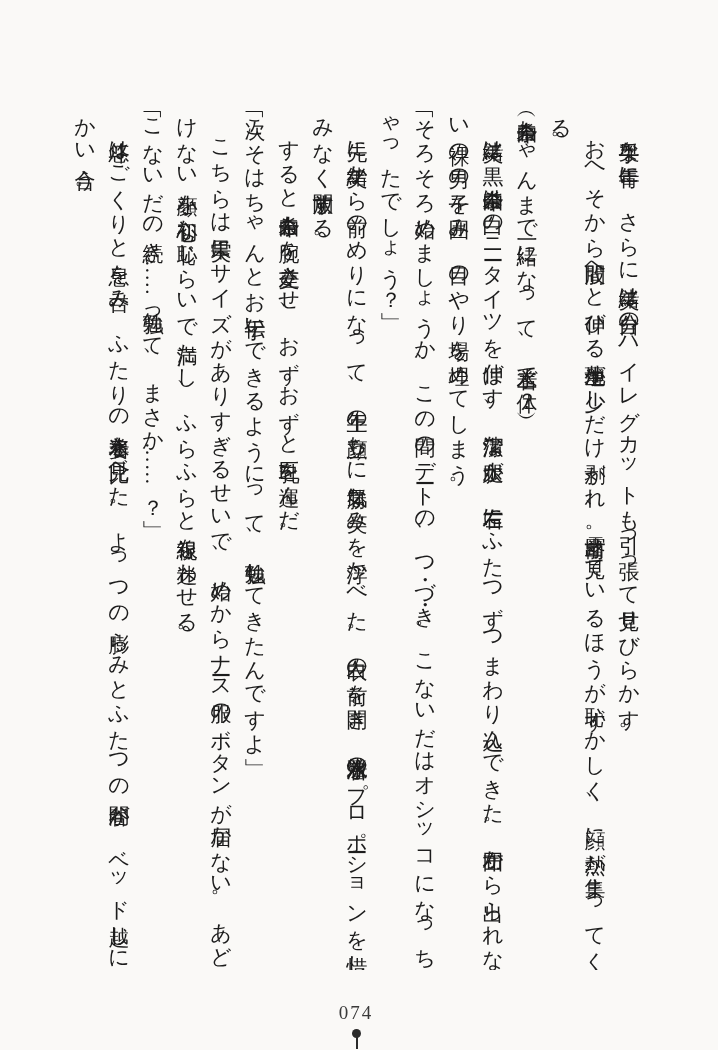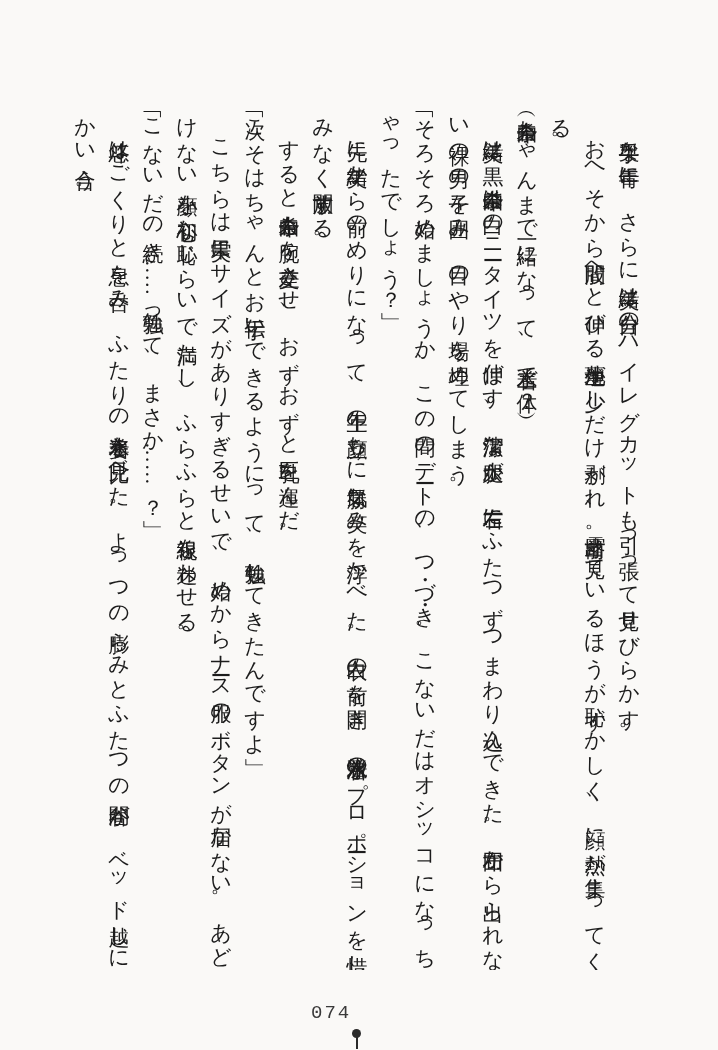--- a/index.html
+++ b/index.html
@@ -40,21 +40,22 @@
     padding: 0;
   }
   .text-area p.indent {
     text-indent: 1em;
   }
   .page-number {
     position: absolute;
     top: 1002px;
     left: 311px;
     width: 90px;
-    font-family: Liberation Mono, monospace;
+    text-align: center;
+    font-family: Liberation Serif, serif;
     font-size: 19px;
     font-weight: 400;
     letter-spacing: 2px;
     color: #3a3a3a;
   }
   .pin-marker {
     position: absolute;
     left: 351px;
     top: 1029px;
     width: 11px;

